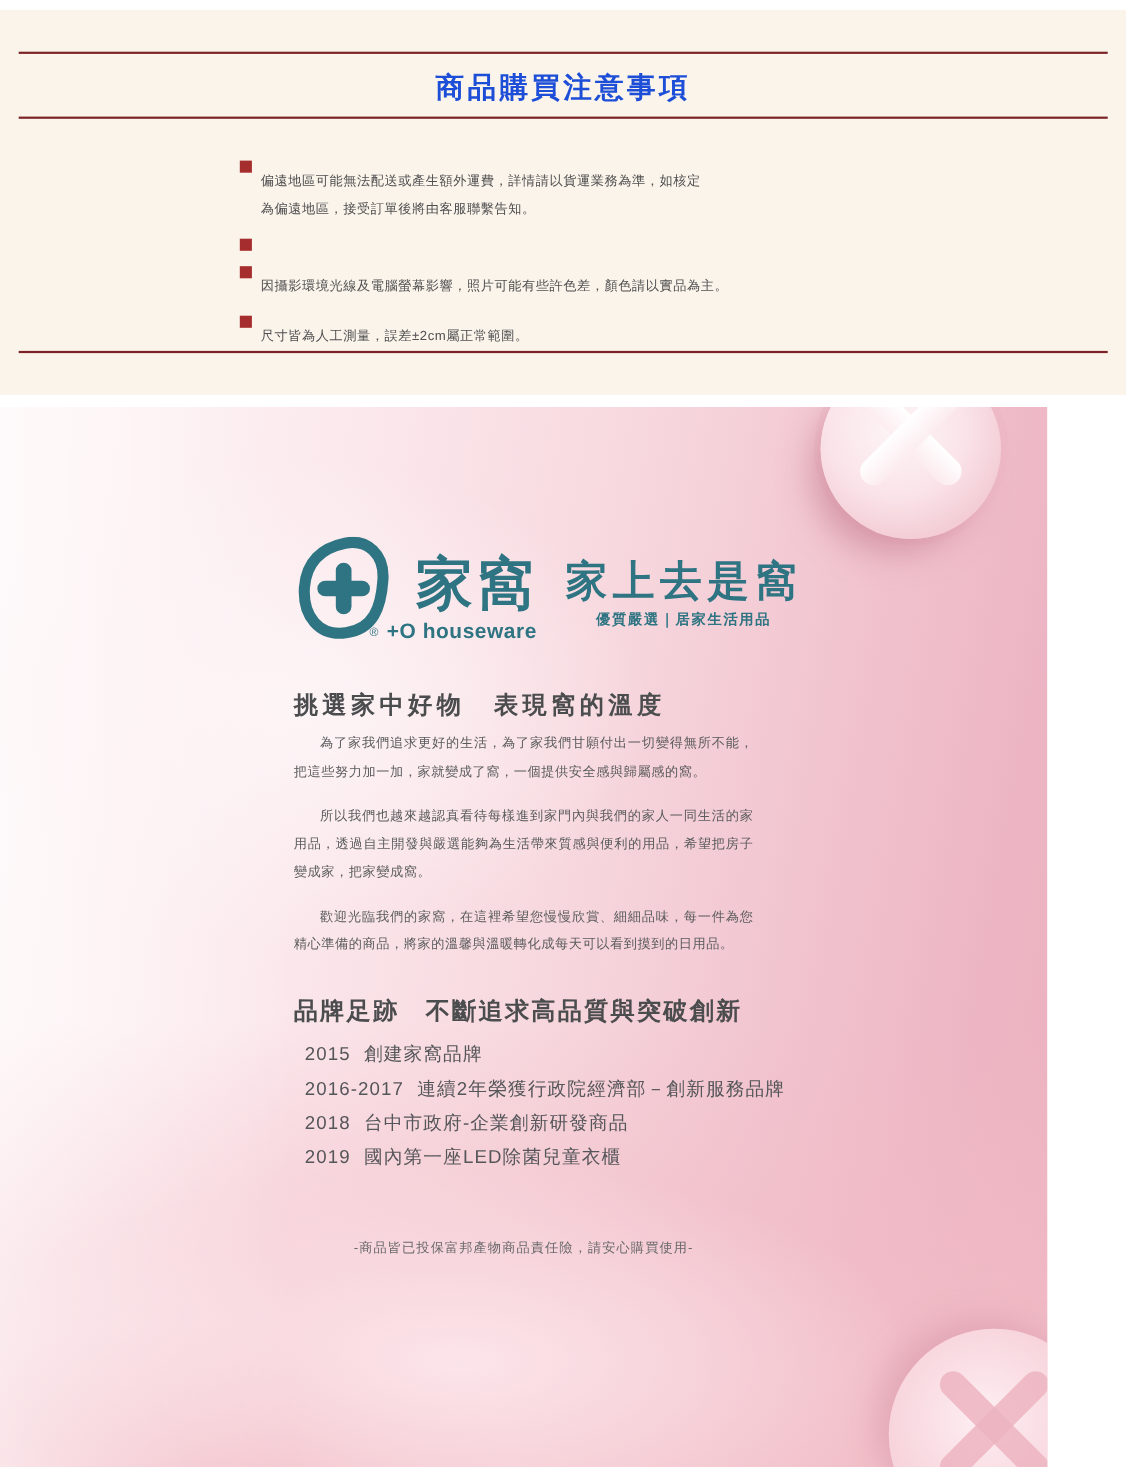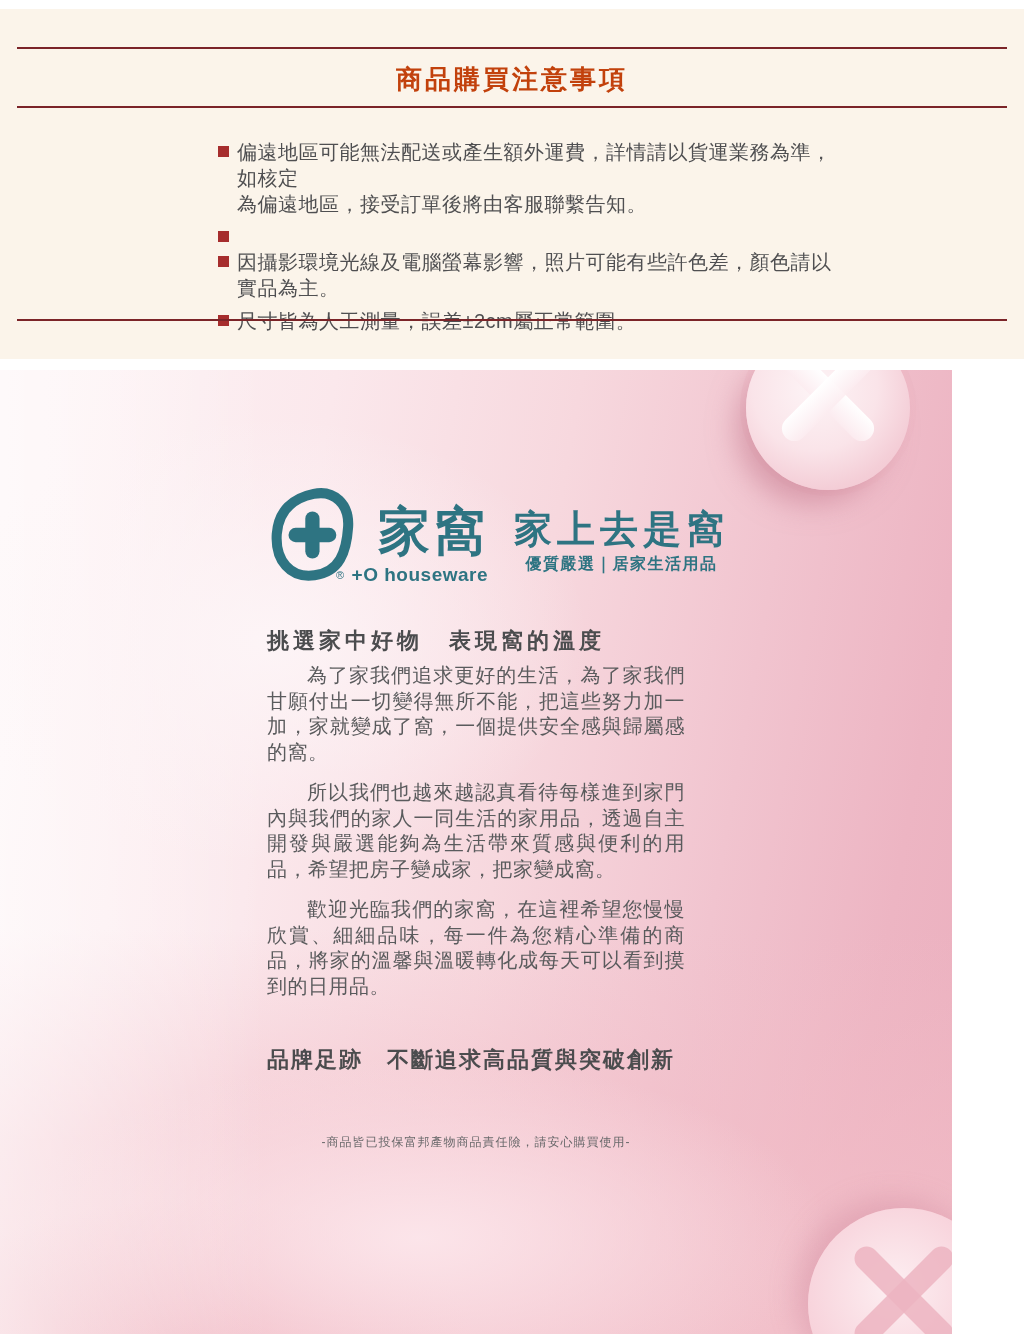--- a/index.html
+++ b/index.html
@@ -13,31 +13,32 @@
     position:absolute;top:9px;left:0;width:1024px;height:350px;
     background:#fbf4ea;
   }
   .rule{position:absolute;left:17px;right:17px;height:0;border-top:2px solid #7b2428;}
   .rule-1{top:38px;}
   .rule-2{top:97px;}
   .rule-3{top:310px;}
   .notice-title{
     position:absolute;top:52px;left:0;width:100%;
     text-align:center;font-size:26px;line-height:36px;letter-spacing:3px;
-    color:#c2410c;font-weight:bold;
+    color:#1d4ed8;font-weight:bold;
   }
   .notice-list{position:absolute;top:130px;left:218px;width:620px;}
   .notice-item{display:flex;align-items:flex-start;margin-bottom:7px;}
   .bullet-square{
     flex:0 0 auto;width:11px;height:11px;background:#a62d2d;
     margin:7px 8px 0 0;
   }
   .notice-text{
-    font-size:20px;line-height:26px;color:#4f4f51;letter-spacing:0.5px;
+    font-size:12px;line-height:26px;color:#4f4f51;letter-spacing:0.5px;
     white-space:pre-line;
+    margin-top:12px;
   }
 
   
   .hero{
     position:absolute;top:370px;left:0;width:952px;height:964px;overflow:hidden;
     background-image:
       radial-gradient(ellipse 460px 320px at 28% 28%, rgba(253,245,247,0.95), rgba(253,245,247,0) 70%),
       linear-gradient(to right, rgba(255,255,255,0.55) 0%, rgba(255,255,255,0) 28%),
       radial-gradient(ellipse 60% 26% at 44% 90%, rgba(252,230,235,0.95), rgba(252,230,235,0) 72%),
       radial-gradient(ellipse 42% 20% at 20% 100%, rgba(240,183,194,0.85), rgba(240,183,194,0) 70%),
@@ -82,37 +83,37 @@
     margin-left:-42px;margin-top:7px;font-size:19px;font-weight:bold;color:#2e7482;
     letter-spacing:0.5px;white-space:nowrap;
   }
   .brand-sub .reg{font-size:11px;vertical-align:2px;margin-right:7px;font-weight:normal;}
   .brand-right{margin-left:26px;}
   .brand-tagline{
     margin-top:21px;font-size:38px;line-height:40px;font-weight:bold;color:#2e7482;
     letter-spacing:5px;white-space:nowrap;
   }
   .brand-tagline-sub{
-    margin-top:5px;font-size:16px;font-weight:bold;color:#2e7482;letter-spacing:1.5px;
+    margin-top:5px;font-size:13px;font-weight:bold;color:#2e7482;letter-spacing:1.5px;
     text-align:center;white-space:nowrap;
   }
 
   
   .copy{position:absolute;top:256px;left:50%;transform:translateX(-50%);width:418px;}
   .section-heading{
     text-align:left;font-size:22px;line-height:30px;font-weight:bold;color:#4b4c4e;
     letter-spacing:4px;white-space:nowrap;
   }
   .story-p{
-    margin:15px 0 0 0;font-size:20px;line-height:25.5px;color:#5a5b5d;
+    margin:15px 0 0 0;font-size:12px;line-height:25.5px;color:#5a5b5d;
     text-align:justify;text-indent:2em;letter-spacing:0.5px;
   }
   .story-p:first-of-type{margin-top:7px;}
 
-  .milestones-heading{margin-top:46px;letter-spacing:2px;}
+  .milestones-heading{margin-top:32px;letter-spacing:2px;}
   .milestones{margin-top:9px;padding-left:10px;}
   .milestone-row{font-size:17px;line-height:31px;color:#55565a;letter-spacing:1px;white-space:nowrap;}
   .milestone-year{display:inline-block;margin-right:12px;}
 
   .footer-note{
     margin-top:59px;text-align:center;font-size:12px;color:#68686a;letter-spacing:1px;white-space:nowrap;
   }
 </style>
 </head>
 <body>
@@ -169,18 +170,32 @@
       </div>
     </div>
 
     <div class="copy">
       <div class="section-heading">挑選家中好物　表現窩的溫度</div>
       <p class="story-p">為了家我們追求更好的生活，為了家我們甘願付出一切變得無所不能，把這些努力加一加，家就變成了窩，一個提供安全感與歸屬感的窩。</p>
       <p class="story-p">所以我們也越來越認真看待每樣進到家門內與我們的家人一同生活的家用品，透過自主開發與嚴選能夠為生活帶來質感與便利的用品，希望把房子變成家，把家變成窩。</p>
       <p class="story-p">歡迎光臨我們的家窩，在這裡希望您慢慢欣賞、細細品味，每一件為您精心準備的商品，將家的溫馨與溫暖轉化成每天可以看到摸到的日用品。</p>
 
       <div class="section-heading milestones-heading">品牌足跡　不斷追求高品質與突破創新</div>
+      <div class="milestones">
+        <div class="milestone-row">
+          <span class="milestone-year">2015</span><span>創建家窩品牌</span>
+        </div>
+        <div class="milestone-row">
+          <span class="milestone-year">2016-2017</span><span>連續2年榮獲行政院經濟部－創新服務品牌</span>
+        </div>
+        <div class="milestone-row">
+          <span class="milestone-year">2018</span><span>台中市政府-企業創新研發商品</span>
+        </div>
+        <div class="milestone-row">
+          <span class="milestone-year">2019</span><span>國內第一座LED除菌兒童衣櫃</span>
+        </div>
+      </div>
 
       <div class="footer-note">-商品皆已投保富邦產物商品責任險，請安心購買使用-</div>
     </div>
 
   </div>
 </div>
 
 </body></html>

